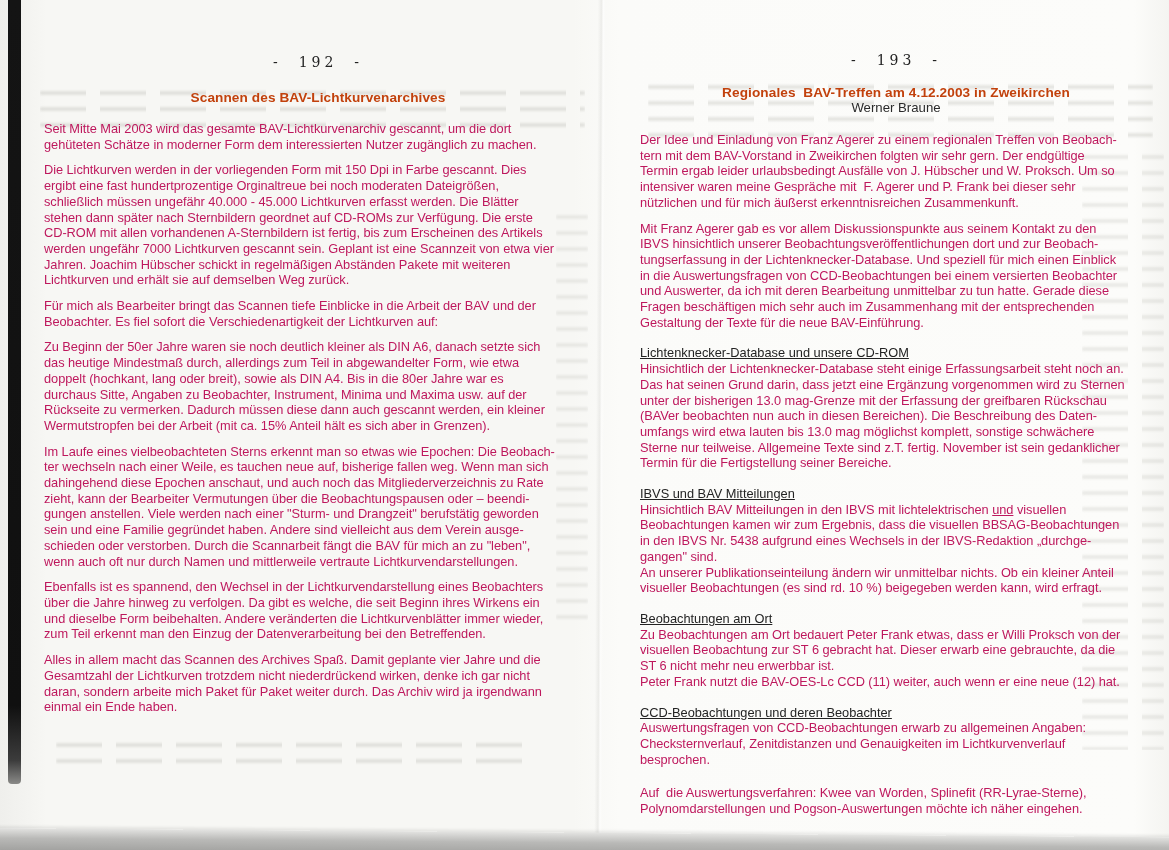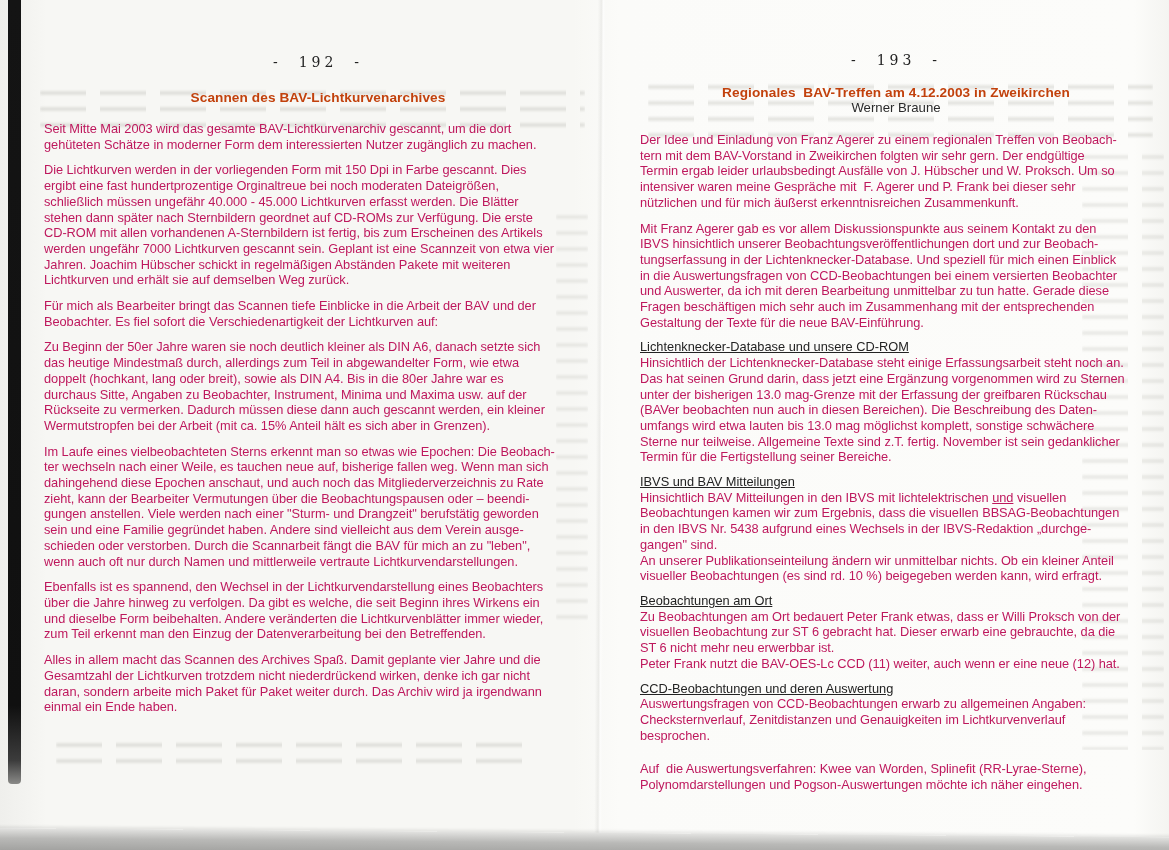--- a/index.html
+++ b/index.html
@@ -49,21 +49,21 @@
   .page-right .title{margin-top:17px;}
   .author{text-align:center;font-size:13.2px;white-space:pre;}
   .page-left .author{margin-top:27px;}
   .page-right .author{}
   .para{
     font-size:12.8px;line-height:15.7px;white-space:pre;
     letter-spacing:-0.05px;margin-top:10px;color:#be185d;
   }
   .page-left .para.first{margin-top:16px;}
   .page-right .para.first{margin-top:17px;}
-  .section{margin-top:9px;}
+  .section{margin-top:15px;}
   .section-heading{
     font-size:12.8px;line-height:15.7px;white-space:pre;
     text-decoration:underline;color:#232323;
   }
   .inline-underline{text-decoration:underline;}
 </style>
 </head>
 <body>
 
 <div class="scan">
@@ -156,21 +156,21 @@
 
     <div class="section">
       <div class="section-heading">Beobachtungen am Ort</div>
       <div class="para" style="margin-top:0;">Zu Beobachtungen am Ort bedauert Peter Frank etwas, dass er Willi Proksch von der
 visuellen Beobachtung zur ST 6 gebracht hat. Dieser erwarb eine gebrauchte, da die
 ST 6 nicht mehr neu erwerbbar ist.
 Peter Frank nutzt die BAV-OES-Lc CCD (11) weiter, auch wenn er eine neue (12) hat.</div>
     </div>
 
     <div class="section">
-      <div class="section-heading">CCD-Beobachtungen und deren Auswertung</div>
+      <div class="section-heading">CCD-Beobachtungen und deren Beobachter</div>
       <div class="para" style="margin-top:0;">Auswertungsfragen von CCD-Beobachtungen erwarb zu allgemeinen Angaben:
 Checksternverlauf, Zenitdistanzen und Genauigkeiten im Lichtkurvenverlauf
 besprochen.</div>
     </div>
 
     <div class="para" style="margin-top:18px;">Auf  die Auswertungsverfahren: Kwee van Worden, Splinefit (RR-Lyrae-Sterne),
 Polynomdarstellungen und Pogson-Auswertungen möchte ich näher eingehen.</div>
   </div>
 
   <div class="bottom-band"></div>

